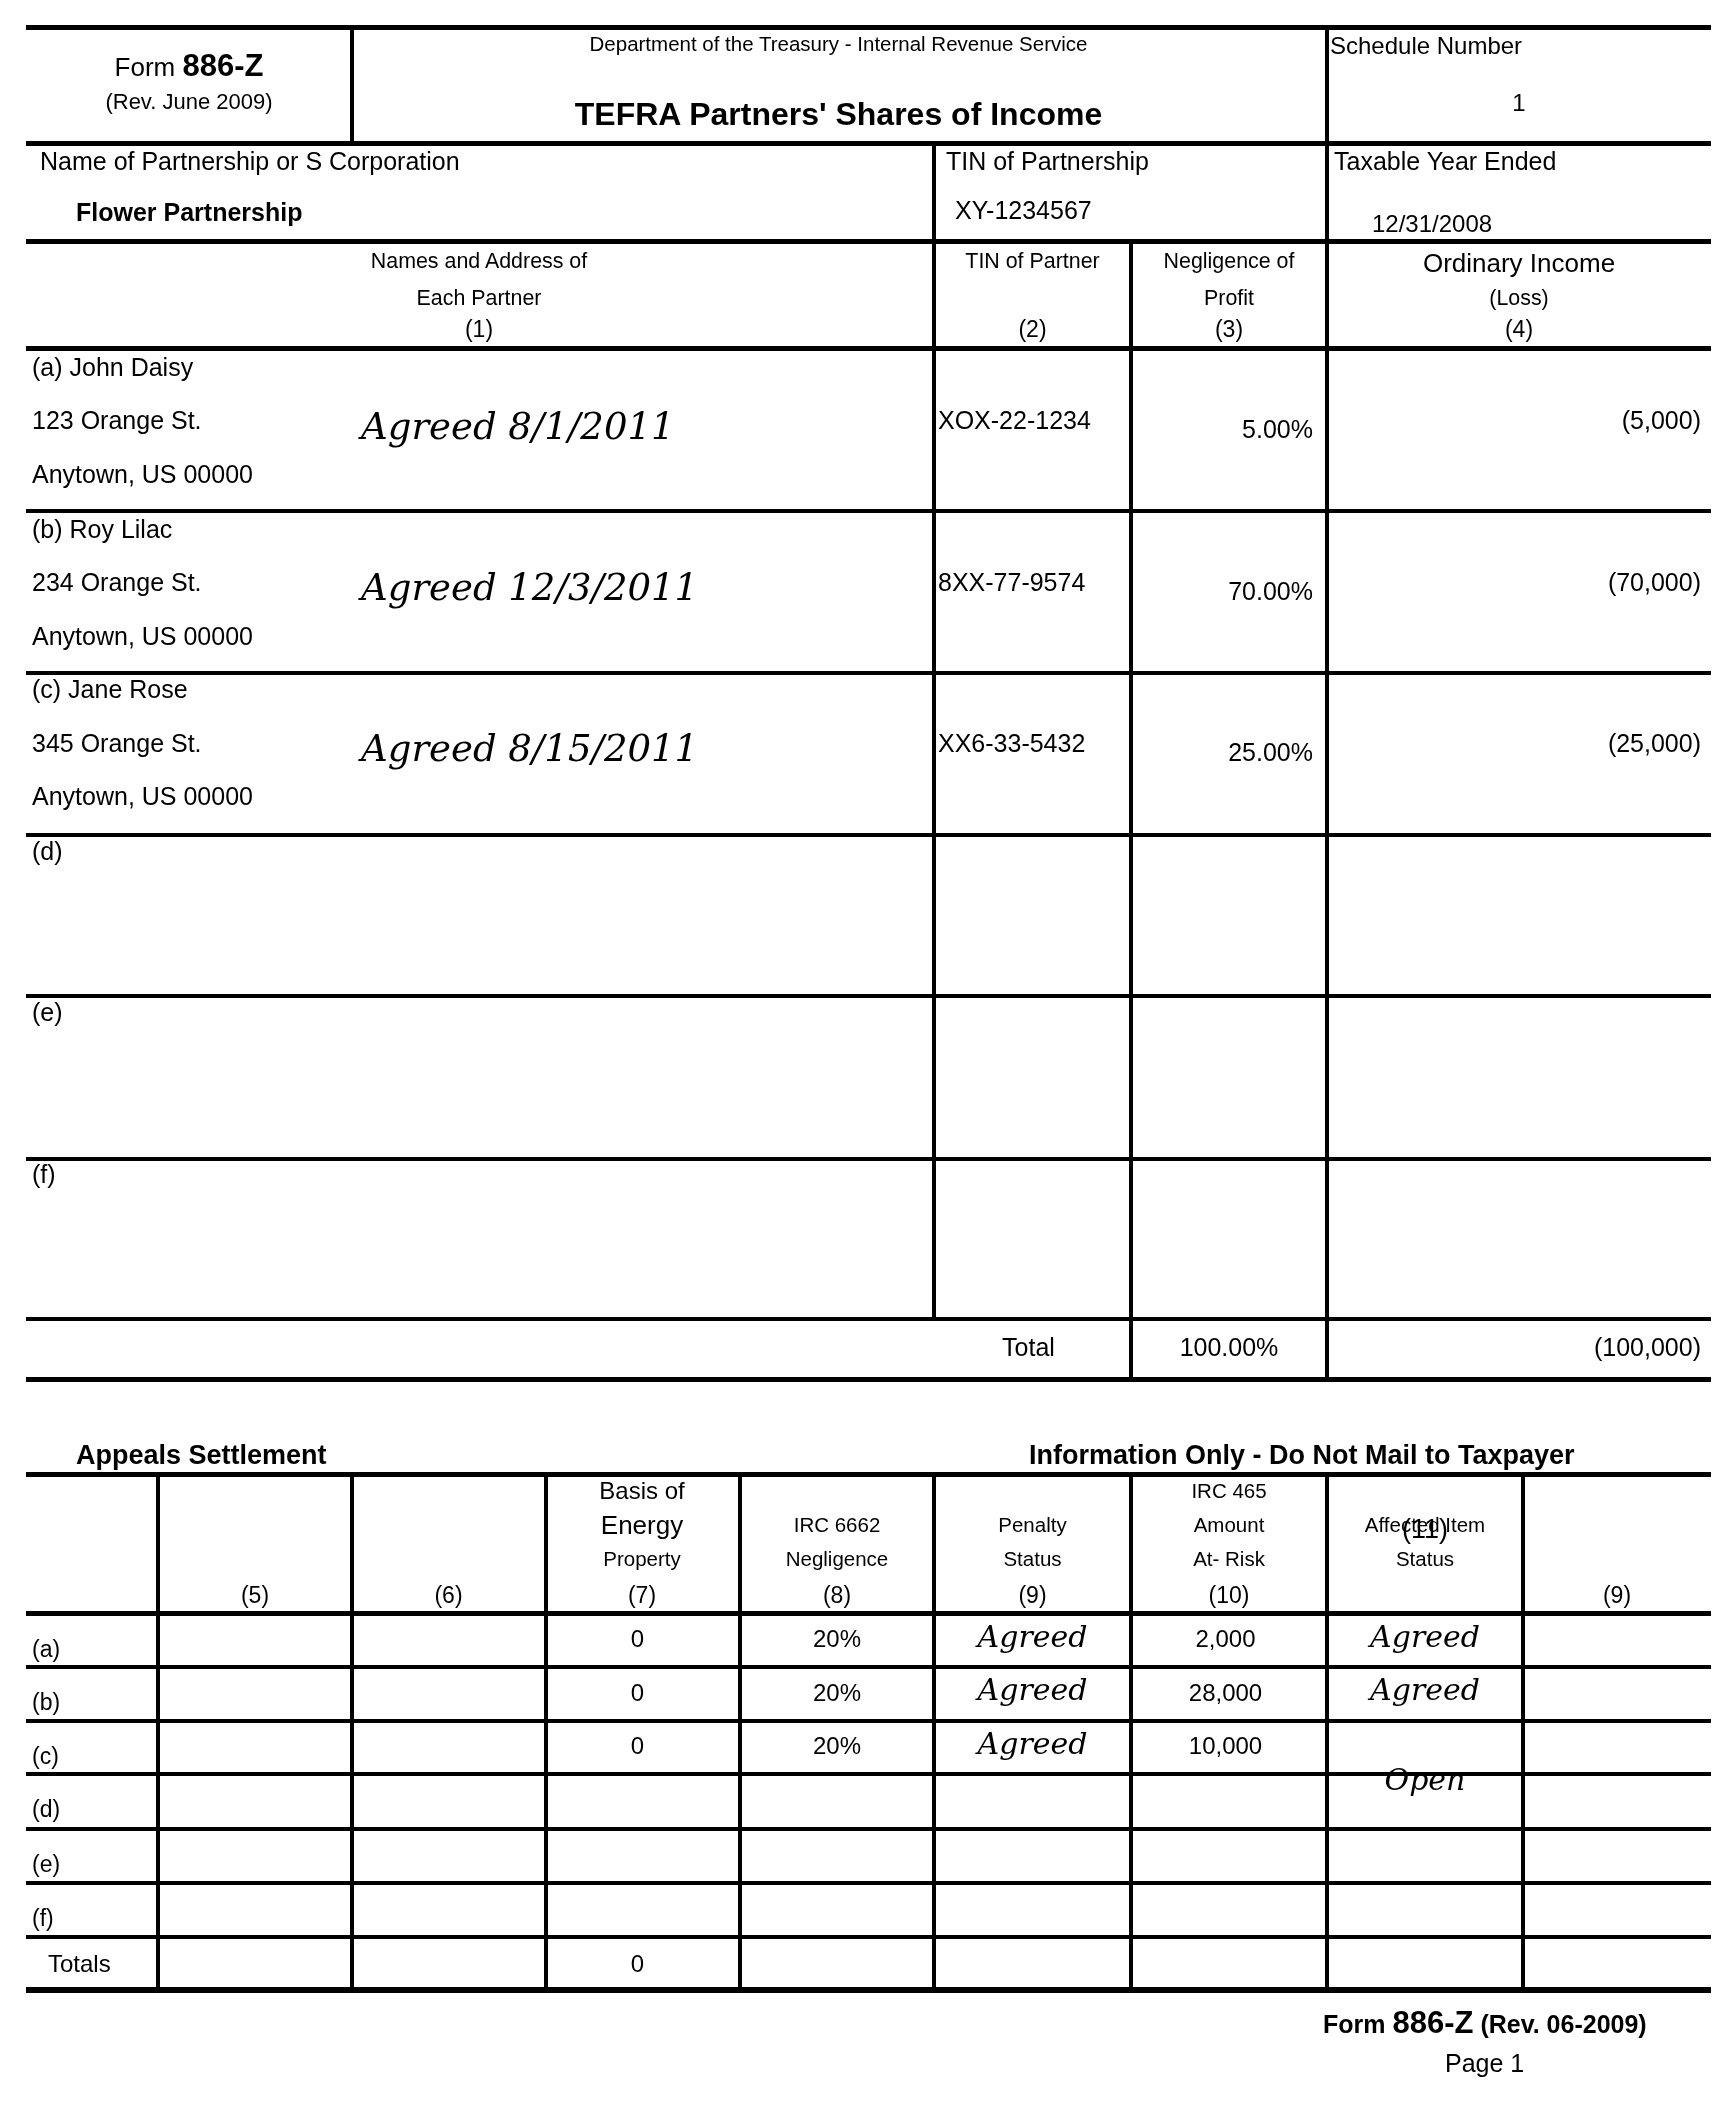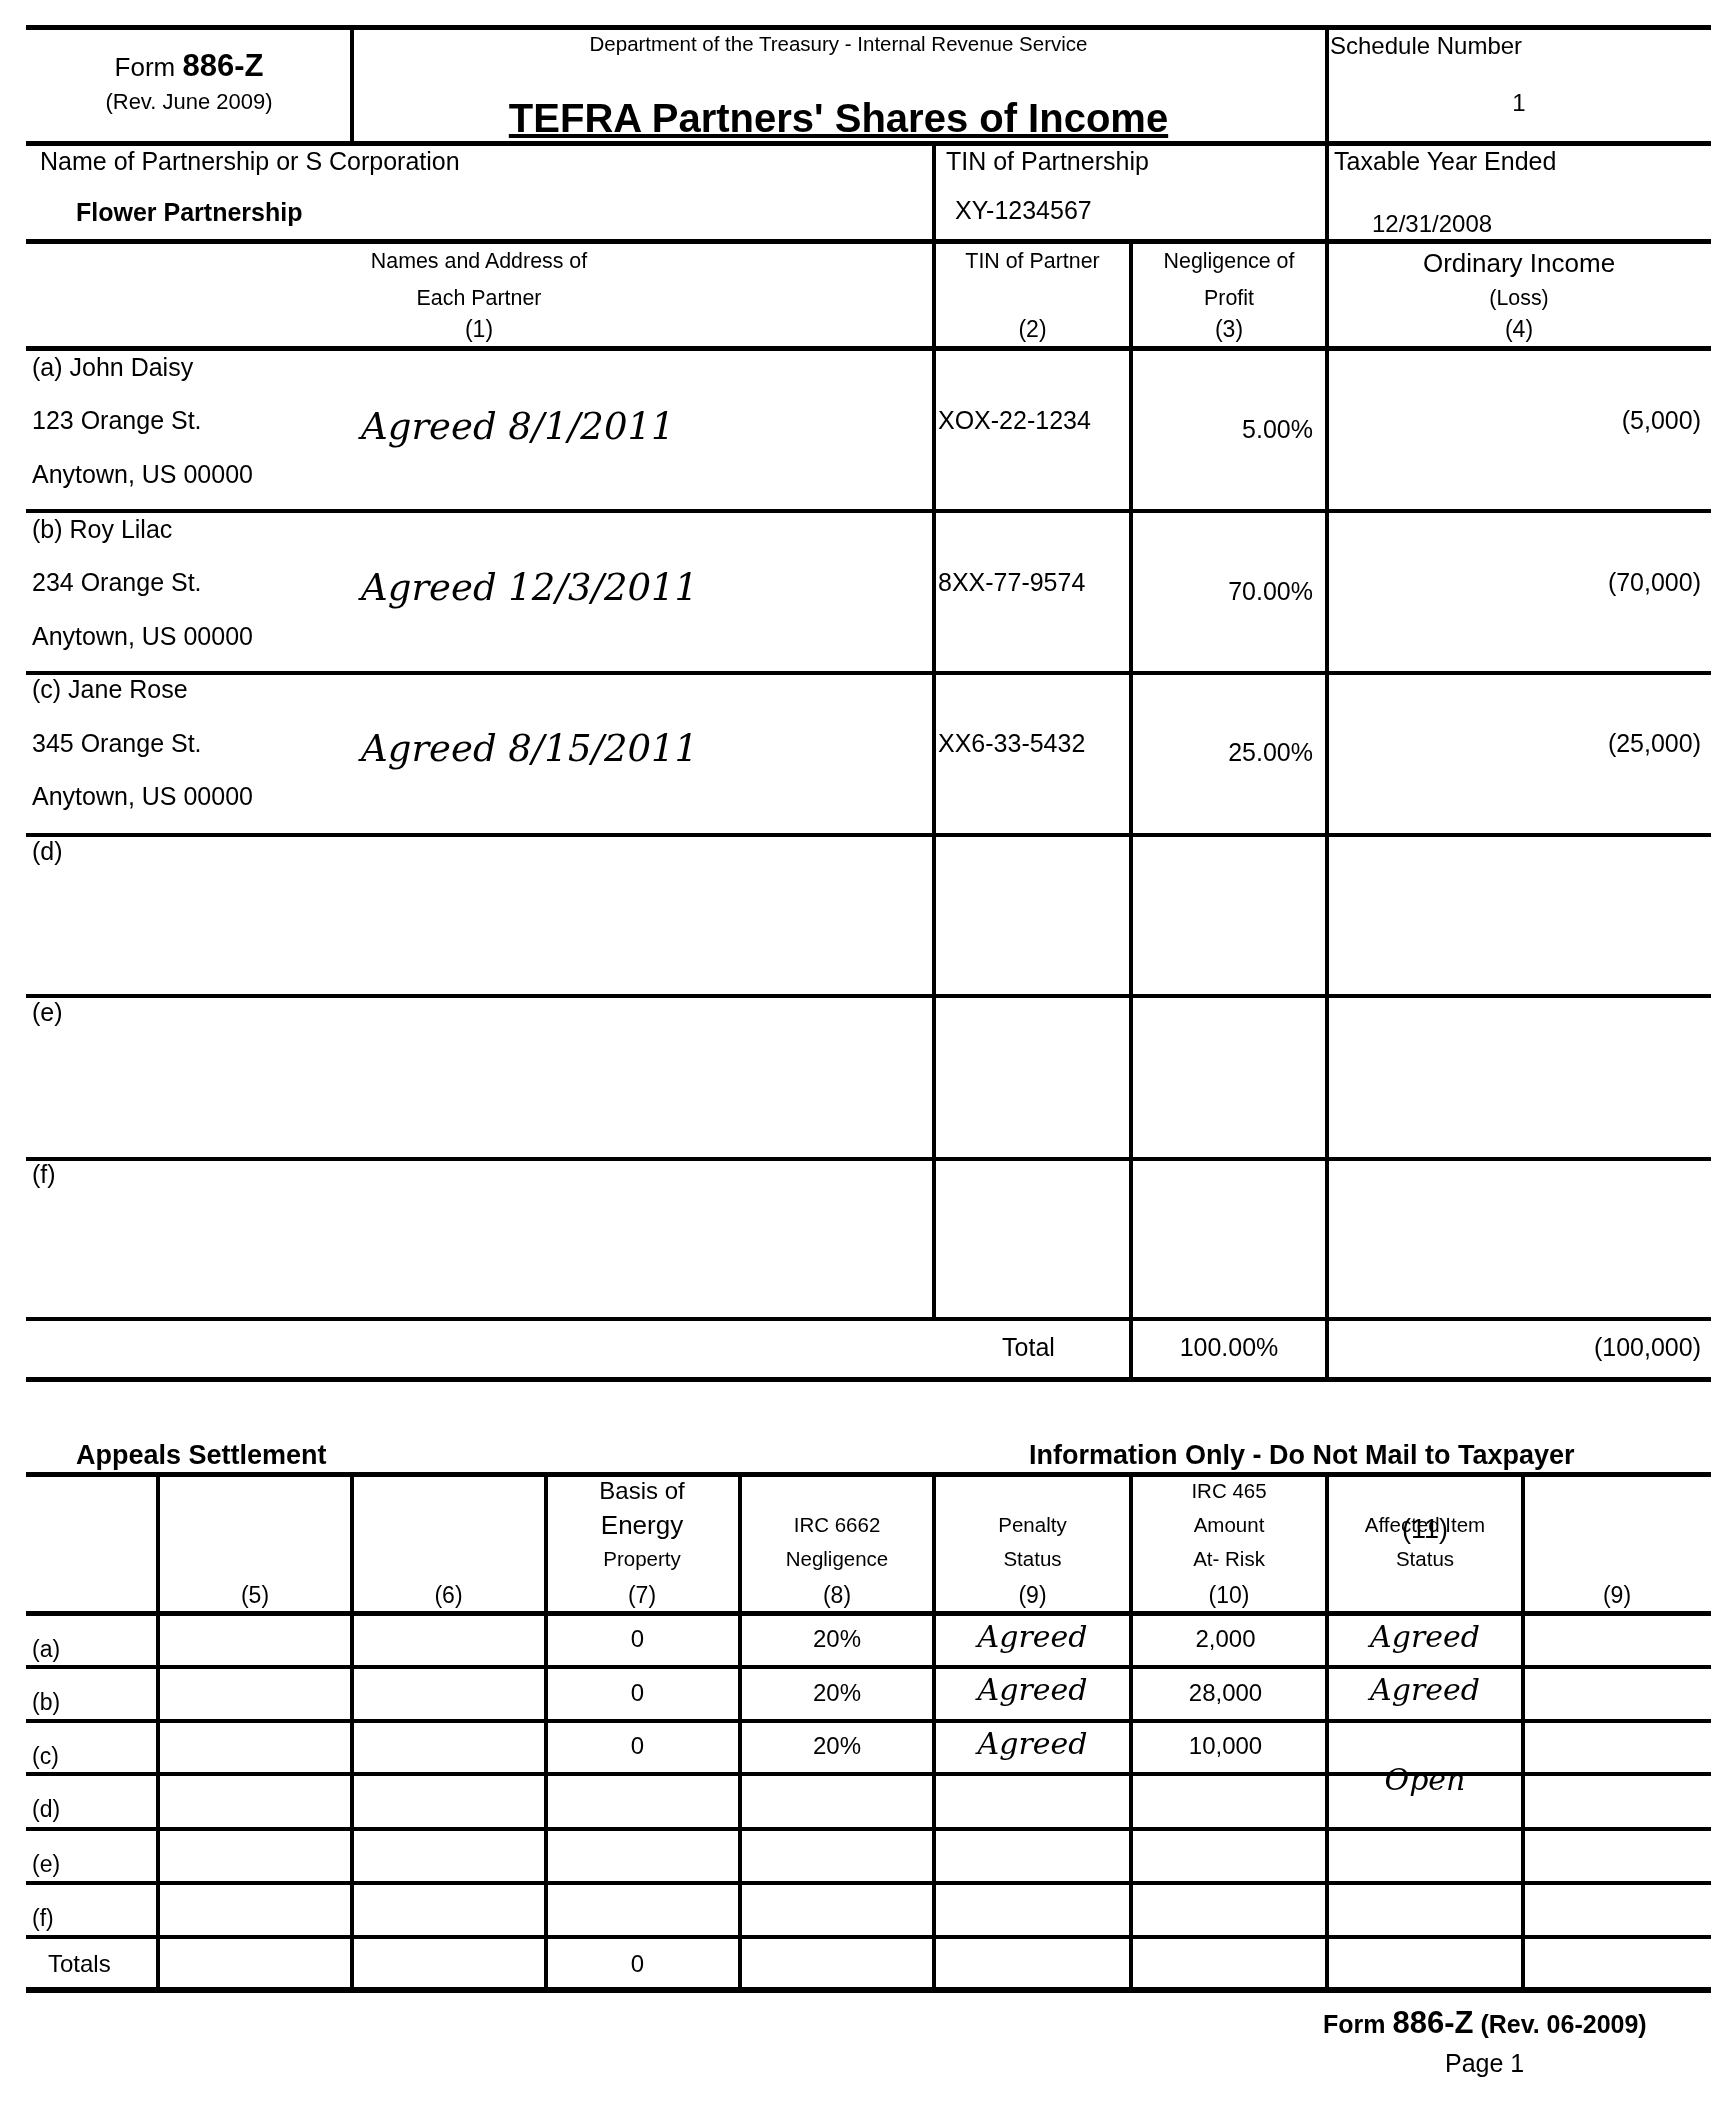--- a/index.html
+++ b/index.html
@@ -33,21 +33,21 @@
 <div class="vl" style="left:932px;top:143px;height:1176px;"></div>
 <div class="vl" style="left:1129px;top:241px;height:1139px;"></div>
 
 <div class="t c" style="left:26px;width:326px;top:50px;font-size:26px;">
   <span>Form</span>
   <span class="b" style="font-size:31px;">886-Z</span>
 </div>
 <div class="t c" style="left:26px;width:326px;top:91px;font-size:22px;">(Rev. June 2009)</div>
 
 <div class="t c" style="left:352px;width:973px;top:34px;font-size:20.5px;">Department of the Treasury - Internal Revenue Service</div>
-<div class="t c b" style="left:352px;width:973px;top:98px;font-size:40px;text-decoration:underline;">TEFRA Partners' Shares of Income</div>
+<div class="t c b" style="left:352px;width:973px;top:98px;font-size:32px;">TEFRA Partners' Shares of Income</div>
 
 <div class="t" style="left:1330px;top:34px;font-size:24px;">Schedule Number</div>
 <div class="t c" style="left:1327px;width:384px;top:91px;font-size:24px;">1</div>
 
 <div class="t" style="left:40px;top:149px;font-size:25px;">Name of Partnership or S Corporation</div>
 <div class="t b" style="left:76px;top:200px;font-size:25px;">Flower Partnership</div>
 <div class="t" style="left:946px;top:149px;font-size:25px;">TIN of Partnership</div>
 <div class="t" style="left:955px;top:198px;font-size:25px;">XY-1234567</div>
 <div class="t" style="left:1334px;top:149px;font-size:25px;">Taxable Year Ended</div>
 <div class="t" style="left:1372px;top:212px;font-size:24px;">12/31/2008</div>

